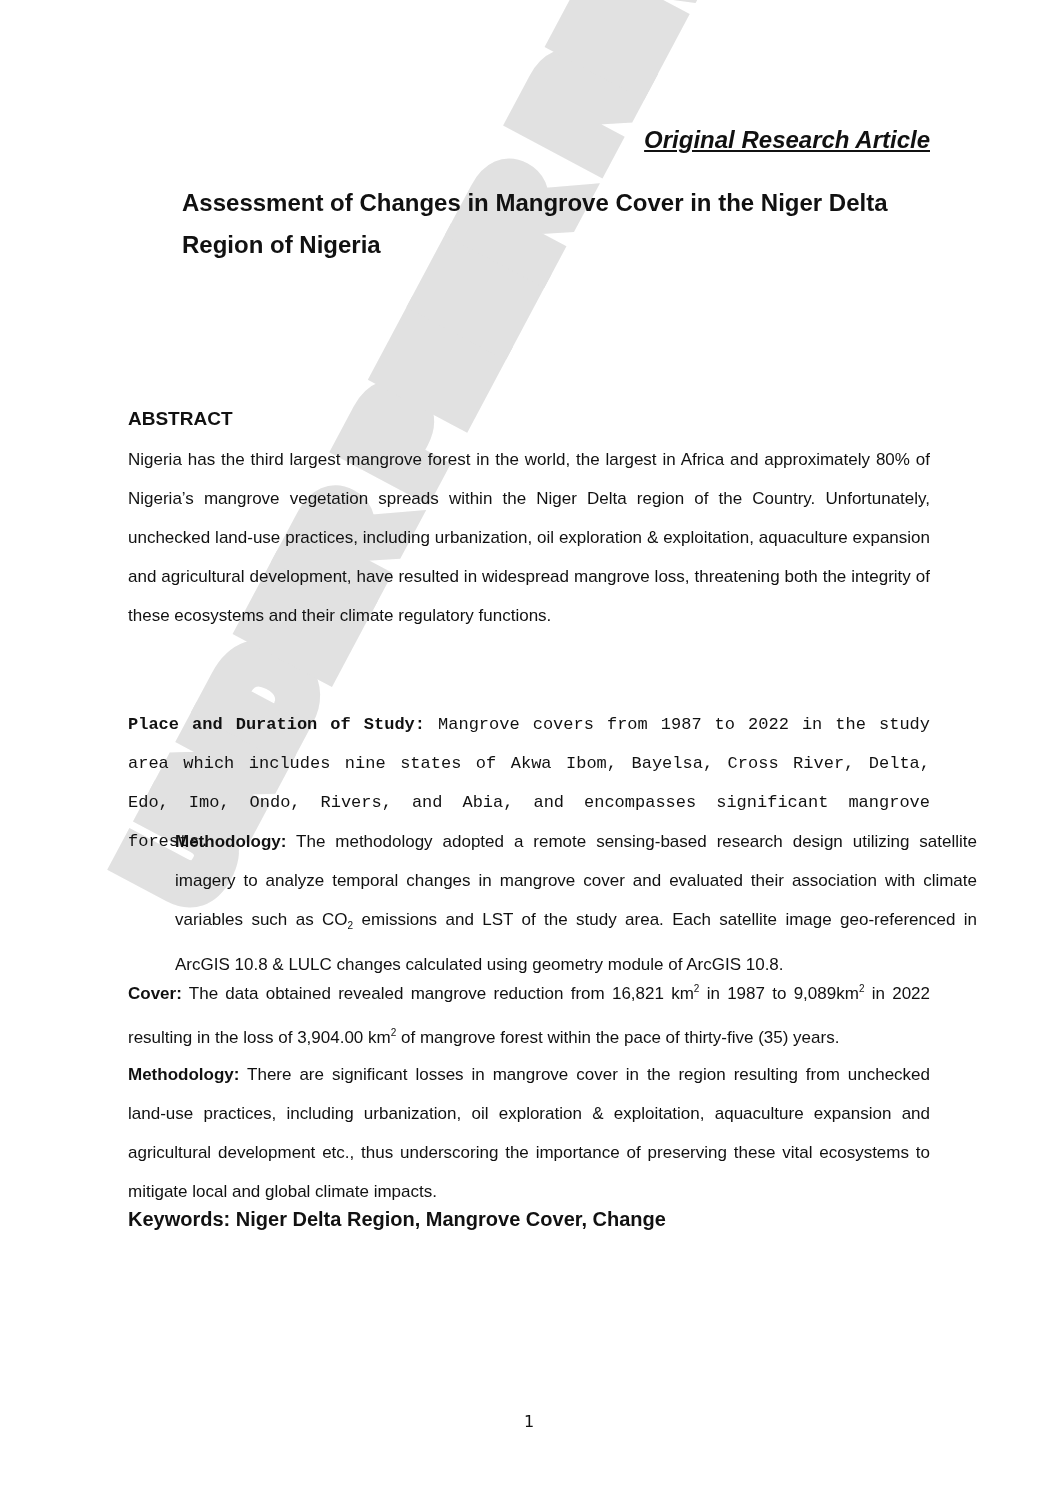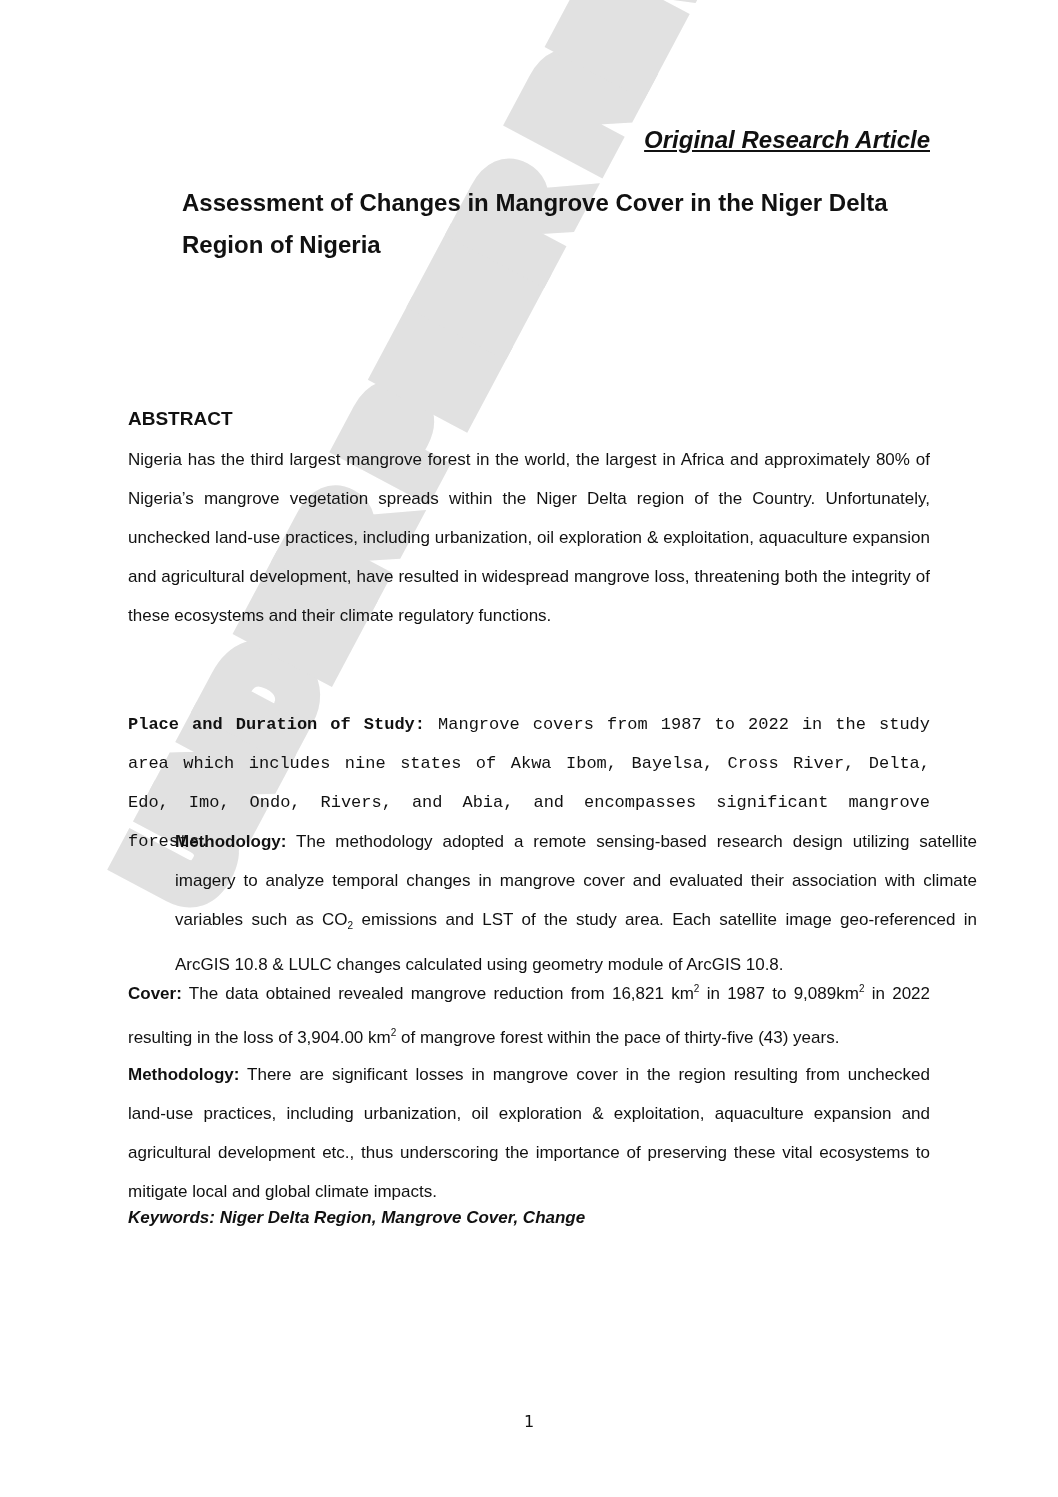--- a/index.html
+++ b/index.html
@@ -12,21 +12,21 @@
     font-size: 120px; letter-spacing: 2px; white-space: nowrap;
     color: transparent; -webkit-text-stroke: 30px #dcdcdc;
     opacity: 0.85; z-index: 0; pointer-events: none;
   }
   .content { position: absolute; left: 128px; width: 802px; z-index: 1; }
   .article-type { position: absolute; right: 128px; top: 126px; font-size: 24px; font-weight: bold; font-style: italic; text-decoration: underline; }
   .title { position: absolute; right: 116px; top: 182px; width: 760px; text-align: left; font-size: 24px; font-weight: bold; line-height: 42px; }
   .abstract-heading { top: 408px; font-size: 19px; font-weight: bold; }
   .para { font-size: 17px; line-height: 39px; text-align: justify; margin: 0; }
   .label { font-weight: bold; }
-  .keywords { font-size: 17px; font-weight: bold; font-style: italic; }
+  .keywords { font-size: 20px; font-weight: bold; }
   .page-number { position: absolute; left: 0; width: 1058px; top: 1412px; text-align: center; font-size: 16px; font-family: "DejaVu Sans", sans-serif; }
   sup, sub { font-size: 10px; }
 </style>
 </head>
 <body>
 
 <div class="page">
 
   <div class="watermark">UNDER PEER REVIEW</div>
 
@@ -41,21 +41,21 @@
 
   <p class="content para" style="top:705px;font-family:Liberation Mono, monospace;">
     <span class="label">Place and Duration of Study:</span><span> Mangrove covers from 1987 to 2022 in the study area which includes nine states of Akwa Ibom, Bayelsa, Cross River, Delta, Edo, Imo, Ondo, Rivers, and Abia, and encompasses significant mangrove forests.</span>
   </p>
 
   <p class="content para" style="top:822px;margin-left:47px;">
     <span class="label">Methodology:</span><span> The methodology adopted a remote sensing-based research design utilizing satellite imagery to analyze temporal changes in mangrove cover and evaluated their association with climate variables such as CO</span><sub>2</sub><span> emissions and LST of the study area. Each satellite image geo-referenced in ArcGIS 10.8 &amp; LULC changes calculated using geometry module of ArcGIS 10.8.</span>
   </p>
 
   <p class="content para" style="top:969px;">
-    <span class="label">Cover:</span><span> The data obtained revealed mangrove reduction from 16,821 km</span><sup>2</sup><span> in 1987 to 9,089km</span><sup>2</sup><span> in 2022 resulting in the loss of 3,904.00 km</span><sup>2</sup><span> of mangrove forest within the pace of thirty-five (43) years.</span>
+    <span class="label">Cover:</span><span> The data obtained revealed mangrove reduction from 16,821 km</span><sup>2</sup><span> in 1987 to 9,089km</span><sup>2</sup><span> in 2022 resulting in the loss of 3,904.00 km</span><sup>2</sup><span> of mangrove forest within the pace of thirty-five (35) years.</span>
   </p>
 
   <p class="content para" style="top:1055px;">
     <span class="label">Methodology:</span><span> There are significant losses in mangrove cover in the region resulting from unchecked land-use practices, including urbanization, oil exploration &amp; exploitation, aquaculture expansion and agricultural development etc., thus underscoring the importance of preserving these vital ecosystems to mitigate local and global climate impacts.</span>
   </p>
 
   <div class="content keywords" style="top:1208px;">Keywords: Niger Delta Region, Mangrove Cover, Change</div>
 
   <div class="page-number">1</div>
 

